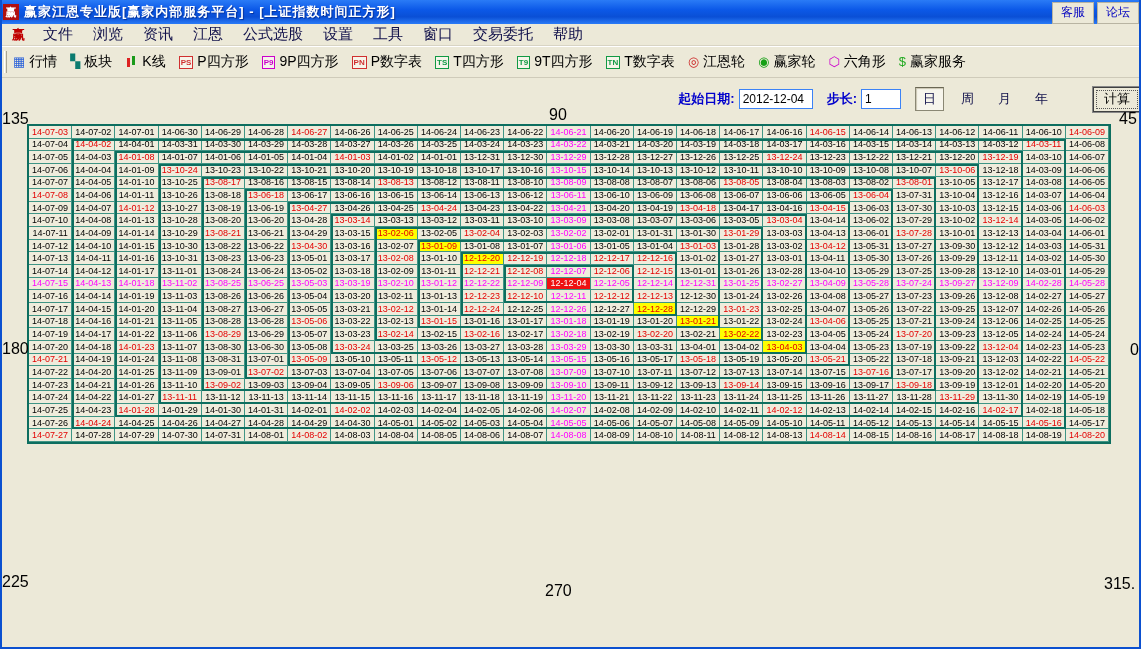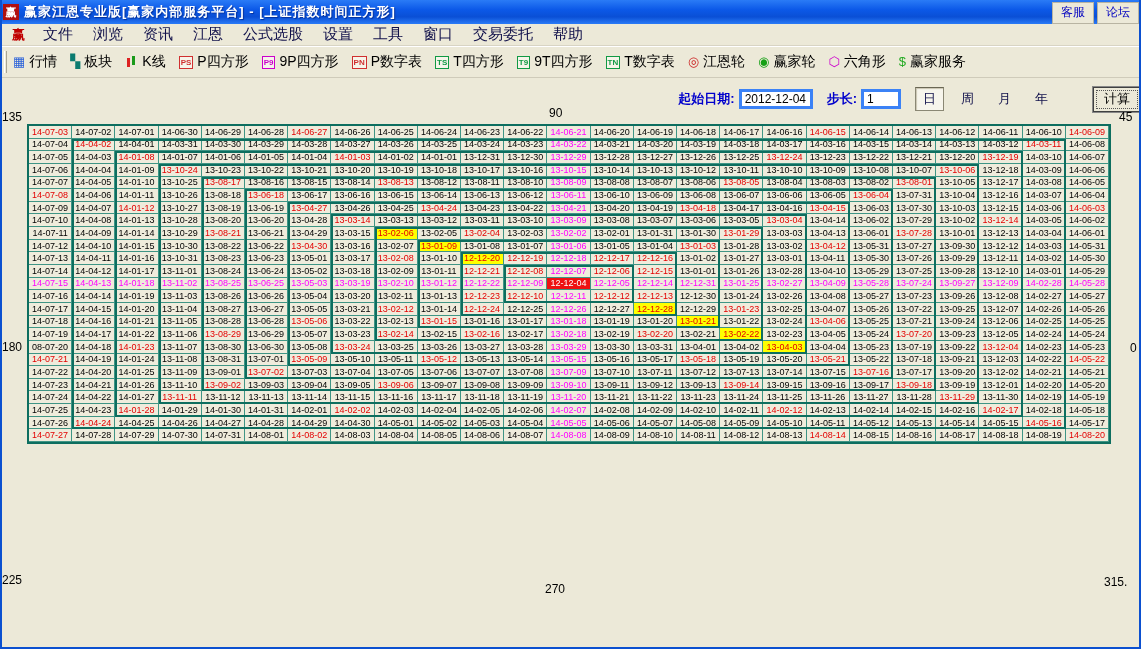--- a/index.html
+++ b/index.html
@@ -26,30 +26,30 @@
   .tool .lbl { font-size:14px; color:#000; white-space:nowrap; }
   .glyph { font-size:13px; line-height:14px; }
   .badge { font-size:8px; font-weight:bold; line-height:11px; padding:0 1px; border-width:1px; border-style:solid; background:#f6f4ea; }
   .icon-candle { width:13px; height:13px; position:relative; display:inline-block; }
   .icon-candle:before { content:""; position:absolute; left:2px; top:2px; width:3px; height:9px; background:#d22; }
   .icon-candle:after { content:""; position:absolute; left:7px; top:0; width:3px; height:9px; background:#1a9a1a; }
 
   
   .controls { height:30px; display:flex; align-items:center; margin-top:6px;justify-content:flex-end; }
   .ctl-label { color:#0000cc; font-size:13px; font-weight:bold; margin-right:4px; }
-  .ctl-input { height:20px; border:3px solid #3b82f6; background:#fff; font-size:12px; padding:1px 3px; margin-right:14px; }
+  .ctl-input { height:20px; border:1px solid #3b82f6; background:#fff; font-size:12px; padding:1px 3px; margin-right:14px; }
   .inp-date { width:74px; }
   .inp-step { width:40px; }
   .period { font-size:13px; color:#10104a; padding:2px 7px; margin-right:10px; cursor:pointer; }
   .period.sel { background:#f7f5ec; border:1px solid #8a8774; border-top-color:#6a6754; box-shadow:inset 1px 1px 1px #c9c5b2; }
   .calc-btn { margin-left:28px; font-size:13px; color:#000; background:#ece9d8; border:1px solid #404040; outline:1px solid #888; padding:2px 10px 3px; position:relative; cursor:pointer; }
   .calc-btn:after { content:""; position:absolute; inset:2px; border:1px dotted #555; }
 
   
-  .angle { position:absolute; font-size:12px; color:#000; z-index:10; }
+  .angle { position:absolute; font-size:16px; color:#000; z-index:10; }
 
   
   .grid { position:absolute; left:27px; top:124px; width:1084px; height:320px; background:#efecdc; border:2px solid #0d6e5f; display:grid; grid-template-columns:repeat(25,1fr); grid-template-rows:repeat(25,1fr); }
   .cell { border-right:1px solid #3f9585; border-bottom:1px solid #3f9585; font-size:9px; color:#000; display:flex; align-items:center; justify-content:center; white-space:nowrap; overflow:hidden; cursor:default; }
   .cell.m { color:#ff00ff; }
   .cell.r { color:#e30000; }
   .cell.y { background:#ffff00; color:#e30000; }
   .cell.ctr { background:#ee1111; color:#ffffff; }
   .ring { position:absolute; border:2px solid #0d6e5f; pointer-events:none; }
 </style>
@@ -583,21 +583,21 @@
     <div class="cell">13-02-21</div>
     <div class="cell y">13-02-22</div>
     <div class="cell">13-02-23</div>
     <div class="cell">13-04-05</div>
     <div class="cell">13-05-24</div>
     <div class="cell r">13-07-20</div>
     <div class="cell">13-09-23</div>
     <div class="cell">13-12-05</div>
     <div class="cell">14-02-24</div>
     <div class="cell">14-05-24</div>
-    <div class="cell">08-07-20</div>
+    <div class="cell">14-07-20</div>
     <div class="cell">14-04-18</div>
     <div class="cell r">14-01-23</div>
     <div class="cell">13-11-07</div>
     <div class="cell">13-08-30</div>
     <div class="cell">13-06-30</div>
     <div class="cell">13-05-08</div>
     <div class="cell r">13-03-24</div>
     <div class="cell">13-03-25</div>
     <div class="cell">13-03-26</div>
     <div class="cell">13-03-27</div>

